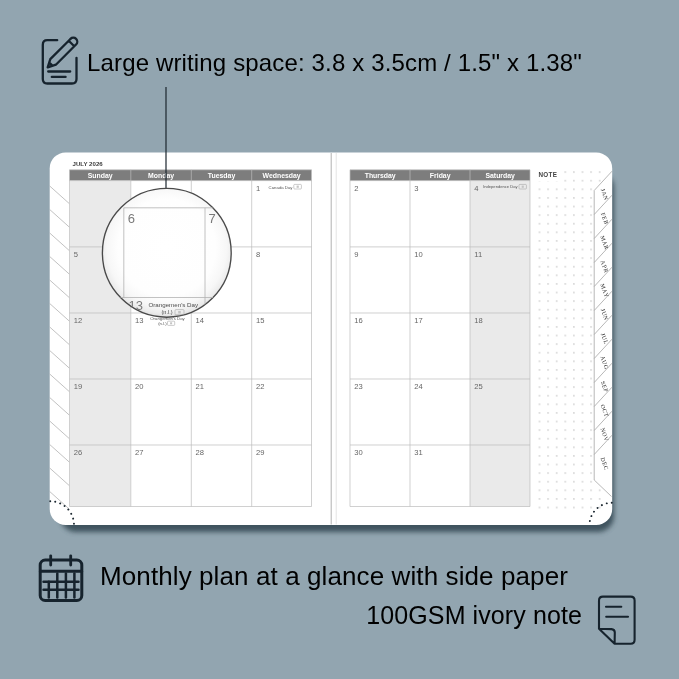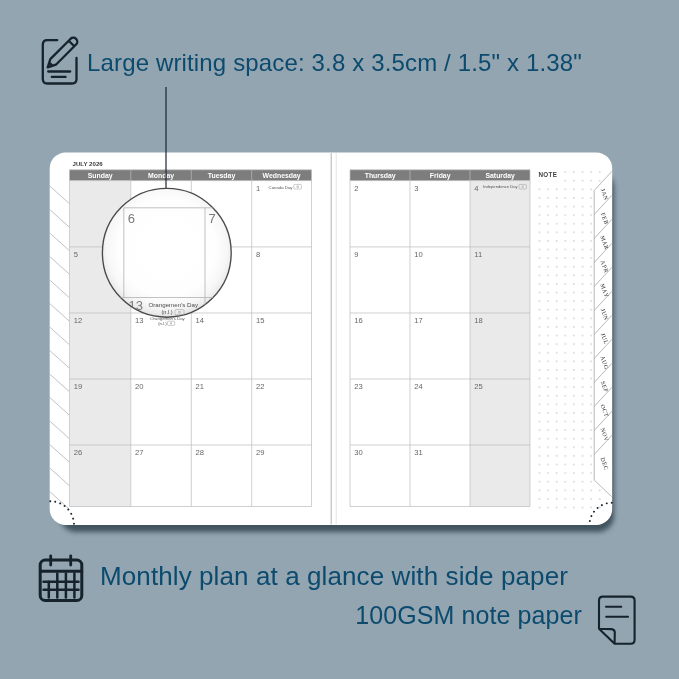--- a/index.html
+++ b/index.html
@@ -1,16 +1,16 @@
 <!DOCTYPE html>
 <html><head><meta charset="utf-8"><title>planner</title>
 <style>
 html,body{margin:0;padding:0}
 body{width:679px;height:679px;position:relative;background:#92a5b0;overflow:hidden;font-family:"Liberation Sans",sans-serif;-webkit-font-smoothing:antialiased}
-.cap{position:absolute;color:#0c4a6e;white-space:nowrap}
+.cap{position:absolute;color:#000000;white-space:nowrap}
 </style></head>
 <body>
 
 <svg width="48" height="56" viewBox="38 32 48 56" style="position:absolute;left:38px;top:32px">
 <g fill="none" stroke="#16232d" stroke-width="2.3" stroke-linecap="round" stroke-linejoin="round">
 <path d="M 57.2,40.2 L 47.3,40.2 Q 42.8,40.2 42.8,44.7 L 42.8,79 Q 42.8,83.5 47.3,83.5 L 72,83.5 Q 76.5,83.5 76.5,79 L 76.5,57.8"></path>
 <path d="M 48.2,71.5 L 70.2,71.5"></path>
 <path d="M 51.8,76.9 L 65.6,76.9"></path>
 <path d="M 55.9,64.7 L 74.3,46.3 M 50.3,59.1 L 68.7,40.7 M 68.7,40.7 l 1.8,-1.8 a 3.95,3.95 0 0 1 5.6,5.6 l -1.8,1.8 M 50.3,59.1 L 47.7,67.3 L 55.9,64.7 M 49.3,62.5 l 2.6,2.6 M 68.7,40.7 L 74.3,46.3"></path>
 </g>
@@ -240,20 +240,20 @@
 <line x1="74.4" y1="573.5" x2="74.4" y2="597.5"></line>
 <line x1="48.8" y1="581.7" x2="48.8" y2="597.5"></line>
 <line x1="43.5" y1="581.7" x2="78.5" y2="581.7"></line>
 <line x1="43.5" y1="589.7" x2="78.5" y2="589.7"></line>
 </g>
     </g>
   </svg>
 
 <div class="cap" style="left:100px;top:561px;font-size:26px;letter-spacing:0.1px">Monthly plan at a glance with side paper</div>
 
-<div class="cap" style="right:97px;top:601px;font-size:25px;letter-spacing:0.1px">100GSM note paper</div>
+<div class="cap" style="right:97px;top:601px;font-size:25px;letter-spacing:0.1px">100GSM ivory note</div>
 
 <svg width="44" height="56" viewBox="594 592 44 56" style="position:absolute;left:594px;top:592px">
 <g fill="none" stroke="#16232d" stroke-width="2.1" stroke-linecap="round" stroke-linejoin="round">
 <path d="M 614.6,643.7 L 630.7,643.7 Q 634.6,643.7 634.6,639.8 L 634.6,600.5 Q 634.6,596.6 630.7,596.6 L 602.9,596.6 Q 599,596.6 599,600.5 L 599,628.7 Z M 599,628.7 L 611.5,629.1 Q 614.8,629.3 614.8,632.6 L 614.6,643.7"></path>
 <path d="M 606,606.8 L 621.3,606.8"></path>
 <path d="M 606.2,616.8 L 628,616.8"></path>
 </g>
   </svg>
 </body></html>

